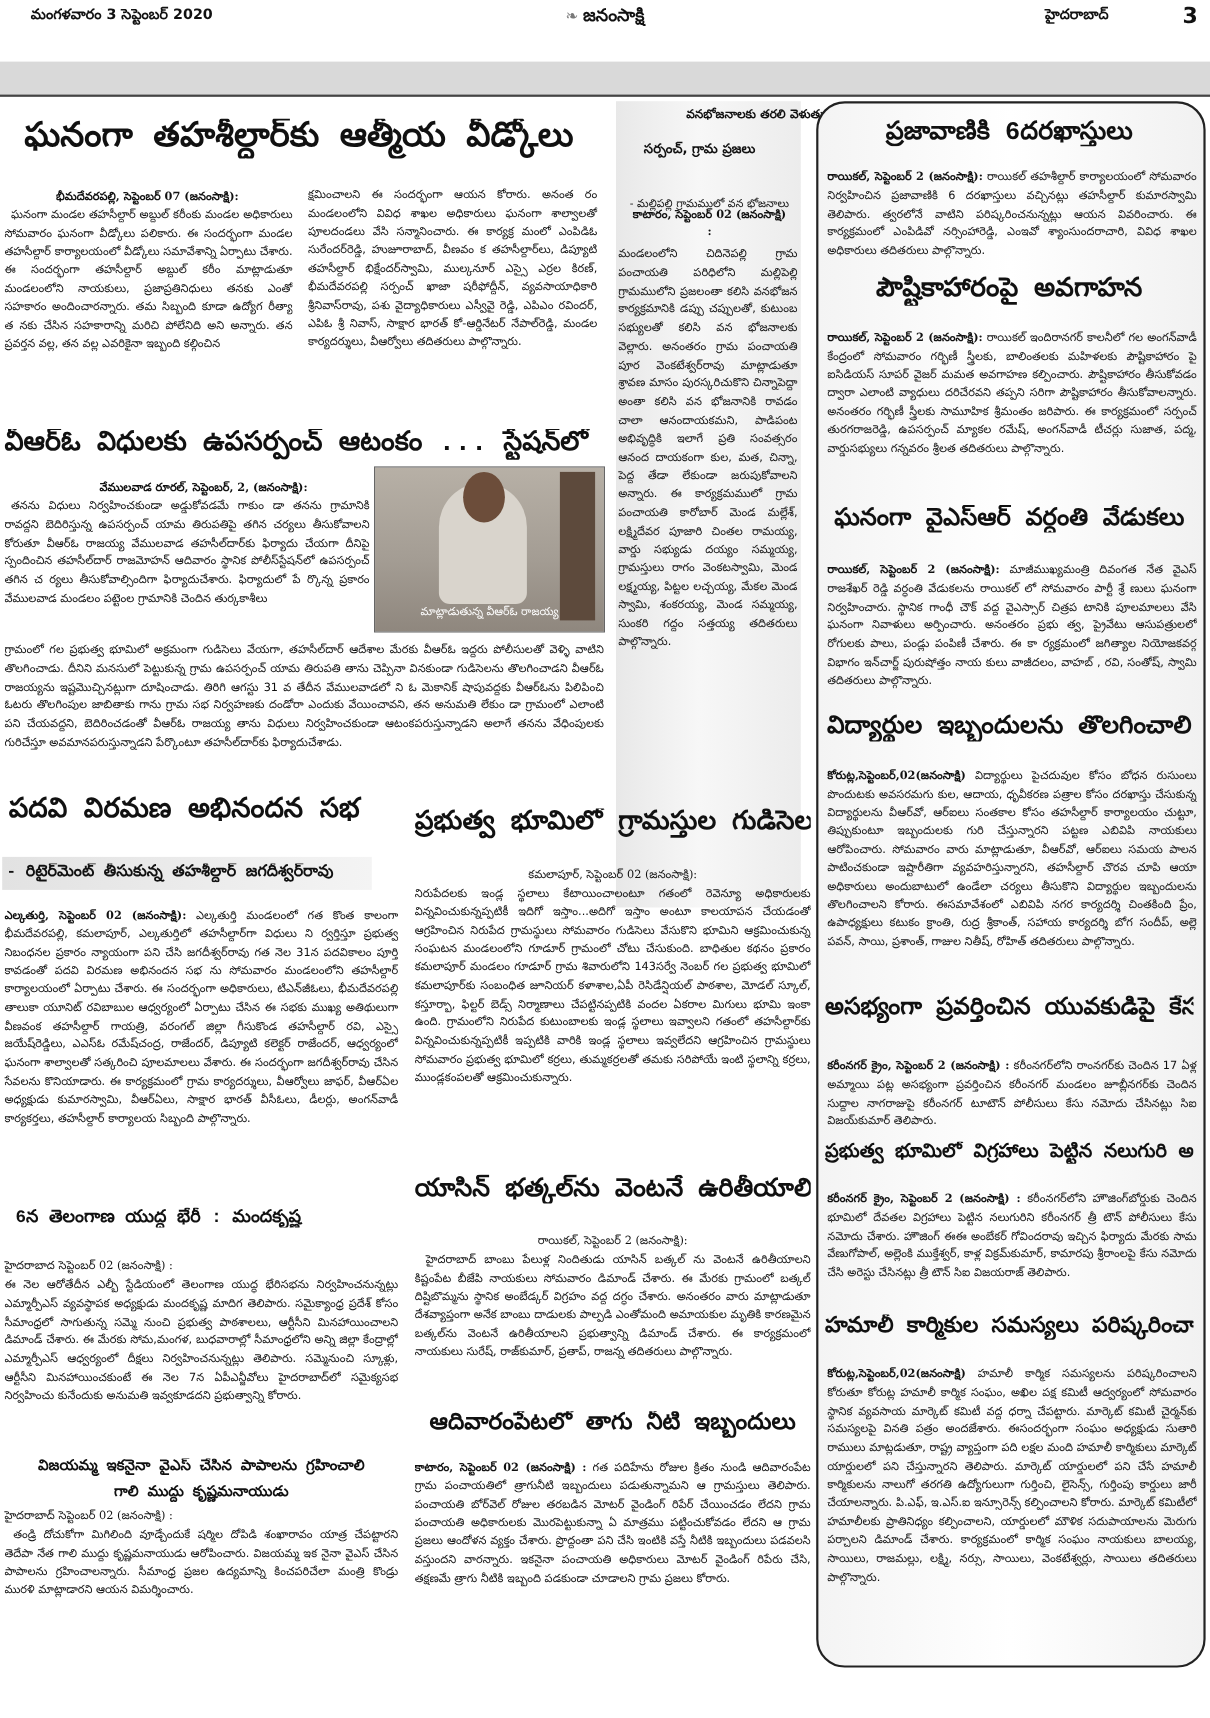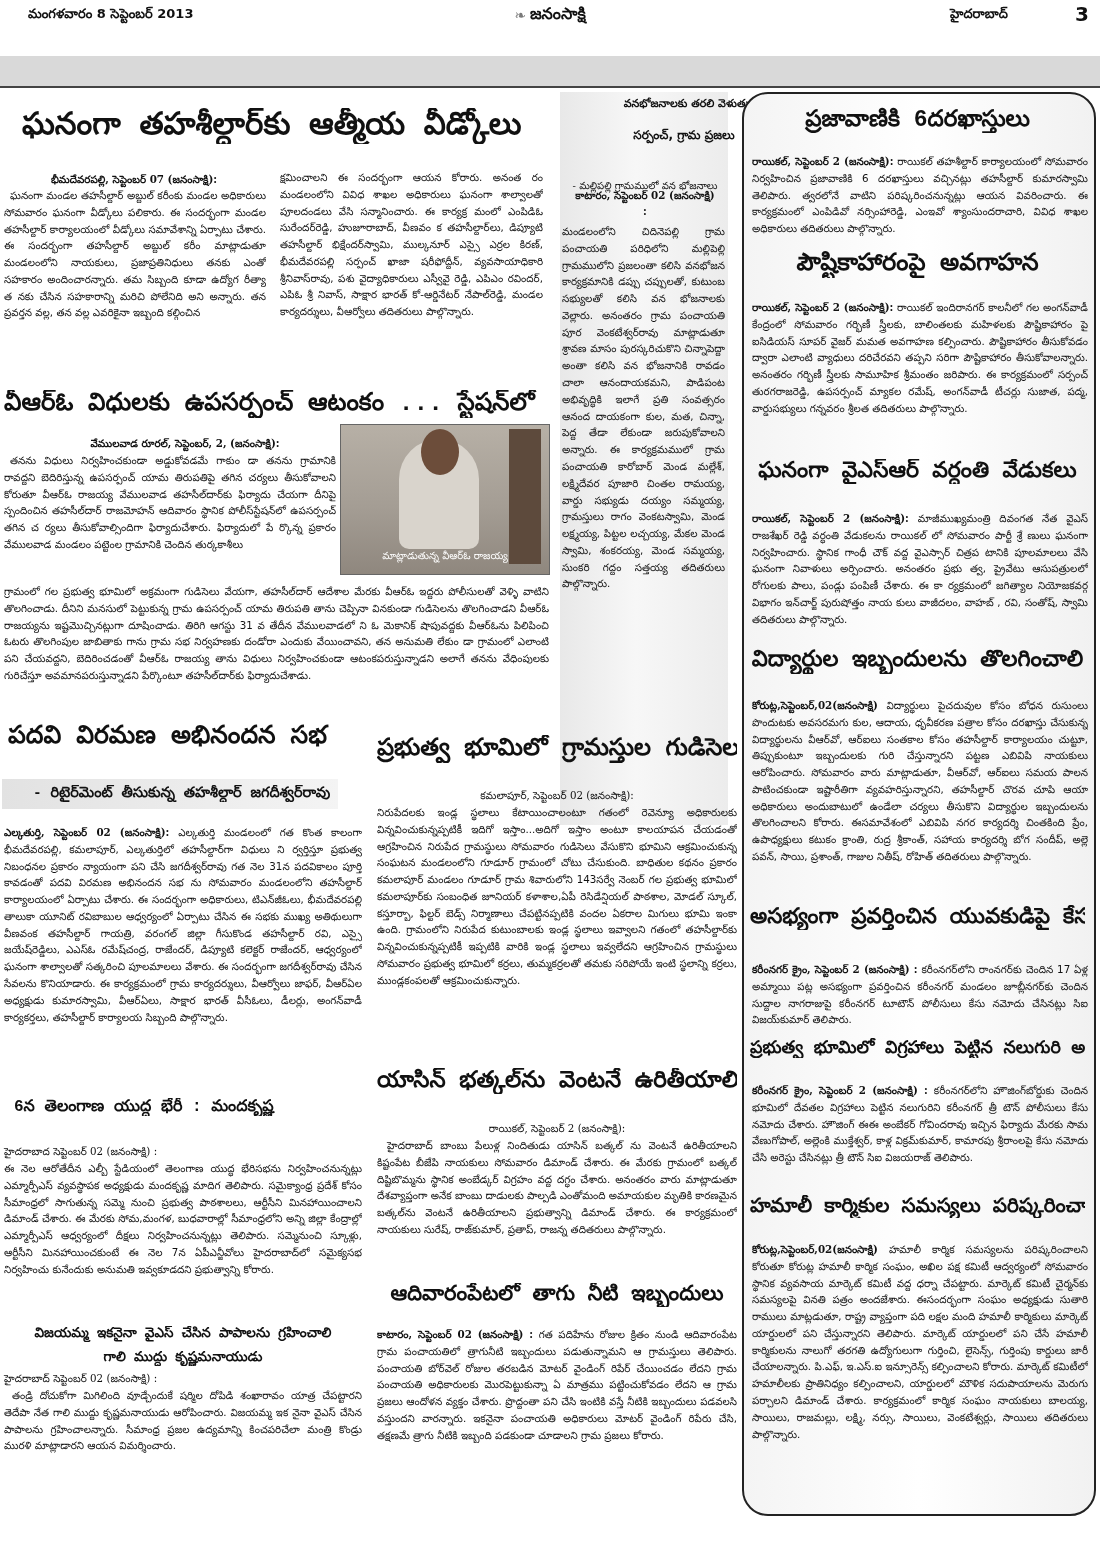--- a/index.html
+++ b/index.html
@@ -21,54 +21,54 @@
   .photo .head{position:absolute;left:80px;top:4px;width:38px;height:46px;border-radius:50%;background:#6c4d3a;}
   .photo .door{position:absolute;right:8px;top:4px;width:32px;height:135px;background:#5d4a3c;}
   .photo .cap{position:absolute;left:0;bottom:10px;width:100%;text-align:center;color:#fff;font-size:10px;}
   .rightbox{left:742px;top:92px;width:350px;height:1420px;border:2px solid #222;border-radius:26px;background:linear-gradient(90deg,#f4f4f4,#fff 50%,#f1f1f1);}
   .subbar{background:linear-gradient(90deg,#e2e2e2,#f4f4f4);}
 </style>
 </head>
 <body>
 
 <div class="abs masthead"></div>
-<div class="abs mh-date">మంగళవారం 8 సెప్టెంబర్ 2013</div>
+<div class="abs mh-date">మంగళవారం 3 సెప్టెంబర్ 2020</div>
 <div class="abs mh-logo">
   <span class="leaf">❧</span>
   <span>జనంసాక్షి</span>
 </div>
 <div class="abs mh-city">హైదరాబాద్</div>
 <div class="abs mh-page">3</div>
 
 <div class="abs hl" style="left:22px;top:108px;width:520px;font-size:31px;">ఘనంగా తహశీల్దార్‌కు ఆత్మీయ వీడ్కోలు</div>
 <div class="abs dl center" style="left:4px;top:173px;width:260px;">భీమదేవరపల్లి, సెప్టెంబర్ 07 (జనంసాక్షి):</div>
 <div class="abs body" style="left:4px;top:187px;width:262px;height:170px;text-indent:6px;">ఘనంగా మండల తహసీల్దార్ అబ్దుల్ కరీంకు మండల అధికారులు సోమవారం ఘనంగా వీడ్కోలు పలికారు. ఈ సందర్భంగా మండల తహసీల్దార్ కార్యాలయంలో వీడ్కోలు సమావేశాన్ని ఏర్పాటు చేశారు. ఈ సందర్భంగా తహసీల్దార్ అబ్దుల్ కరీం మాట్లాడుతూ మండలంలోని నాయకులు, ప్రజాప్రతినిధులు తనకు ఎంతో సహకారం అందించారన్నారు. తమ సిబ్బంది కూడా ఉద్యోగ రీత్యా త నకు చేసిన సహకారాన్ని మరిచి పోలేనిది అని అన్నారు. తన ప్రవర్తన వల్ల, తన వల్ల ఎవరికైనా ఇబ్బంది కల్గించిన</div>
 <div class="abs body" style="left:280px;top:169px;width:263px;height:190px;">క్షమించాలని ఈ సందర్భంగా ఆయన కోరారు. అనంత రం మండలంలోని వివిధ శాఖల అధికారులు ఘనంగా శాల్వాలతో పూలదండలు వేసి సన్మానించారు. ఈ కార్యక్ర మంలో ఎంపిడిఓ సురేందర్‌రెడ్డి, హుజూరాబాద్, వీణవం క తహసీల్దార్‌లు, డిప్యూటి తహసీల్దార్ భిక్షేందర్‌స్వామి, ముల్కనూర్ ఎస్సై ఎర్రల కిరణ్, భీమదేవరపల్లి సర్పంచ్ ఖాజా షరీఫోద్దీన్, వ్యవసాయాధికారి శ్రీనివాస్‌రావు, పశు వైద్యాధికారులు ఎస్వీవై రెడ్డి, ఎపిఎం రవిందర్, ఎపిఓ శ్రీ నివాస్, సాక్షార భారత్ కో-ఆర్డినేటర్ నేపాల్‌రెడ్డి, మండల కార్యదర్శులు, వీఆర్వోలు తదితరులు పాల్గొన్నారు.</div>
 
 <div class="abs graybox" style="left:560px;top:92px;width:168px;height:733px;"></div>
 <div class="abs center" style="left:560px;top:97px;width:168px;font-size:11px;font-weight:bold;margin-left:48px;">వనభోజనాలకు తరలి వెళుతున్న</div>
-<div class="abs center" style="left:560px;top:128px;width:152px;font-size:12px;font-weight:bold;padding-left:48px;">సర్పంచ్, గ్రామ ప్రజలు</div>
+<div class="abs center" style="left:560px;top:128px;width:152px;font-size:12px;font-weight:bold;">సర్పంచ్, గ్రామ ప్రజలు</div>
 <div class="abs center" style="left:570px;top:153px;width:150px;font-size:10px;line-height:1.6;font-family:'DejaVu Serif',serif;margin-top:25px;">- మల్లిపల్లి గ్రామములో వన భోజనాలు</div>
 <div class="abs dl center" style="left:575px;top:187px;width:140px;line-height:1.6;">కాటారం, సెప్టెంబర్ 02 (జనంసాక్షి) :</div>
 <div class="abs body" style="left:562px;top:223px;width:163px;height:598px;">మండలంలోని చిదినెపల్లి గ్రామ పంచాయతి పరిధిలోని మల్లిపెల్లి గ్రామములోని ప్రజలంతా కలిసి వనభోజన కార్యక్రమానికి డప్పు చప్పులతో, కుటుంబ సభ్యులతో కలిసి వన భోజనాలకు వెల్లారు. అనంతరం గ్రామ పంచాయతి పూర వెంకటేశ్వర్‌రావు మాట్లాడుతూ శ్రావణ మాసం పురస్కరిచుకొని చిన్నాపెద్దా అంతా కలిసి వన భోజనానికి రావడం చాలా ఆనందాయకమని, పాడిపంట అభివృద్ధికి ఇలాగే ప్రతి సంవత్సరం ఆనంద దాయకంగా కుల, మత, చిన్నా, పెద్ద తేడా లేకుండా జరుపుకోవాలని అన్నారు. ఈ కార్యక్రమములో గ్రామ పంచాయతి కారోబార్ మెండ మల్లేశ్, లక్ష్మిదేవర పూజారి చింతల రామయ్య, వార్డు సభ్యుడు దయ్యం సమ్మయ్య, గ్రామస్తులు రాగం వెంకటస్వామి, మెండ లక్ష్మయ్య, పిట్టల లచ్చయ్య, మేకల మెండ స్వామి, శంకరయ్య, మెండ సమ్మయ్య, సుంకరి గద్దం సత్తయ్య తదితరులు పాల్గొన్నారు.</div>
 
 <div class="abs hl" style="left:4px;top:390px;width:545px;font-size:24.5px;">వీఆర్ఓ విధులకు ఉపసర్పంచ్ ఆటంకం ... స్టేషన్‌లో ఫిర్యాదు</div>
 <div class="abs dl center" style="left:30px;top:437px;width:310px;">వేములవాడ రూరల్, సెప్టెంబర్, 2, (జనంసాక్షి):</div>
 <div class="abs body" style="left:4px;top:452px;width:332px;height:150px;text-indent:6px;">తనను విధులు నిర్వహించకుండా అడ్డుకోవడమే గాకుం డా తనను గ్రామానికి రావద్దని బెదిరిస్తున్న ఉపసర్పంచ్ యామ తిరుపతిపై తగిన చర్యలు తీసుకోవాలని కోరుతూ వీఆర్ఓ రాజయ్య వేములవాడ తహసీల్‌దార్‌కు ఫిర్యాదు చేయగా దీనిపై స్పందించిన తహసీల్‌దార్ రాజమోహన్ ఆదివారం స్థానిక పోలీస్‌స్టేషన్‌లో ఉపసర్పంచ్ తగిన చ ర్యలు తీసుకోవాల్సిందిగా ఫిర్యాదుచేశారు. ఫిర్యాదులో పే ర్కొన్న ప్రకారం వేములవాడ మండలం పట్టెంల గ్రామానికి చెందిన తుర్కకాశీలు</div>
 <div class="abs photo" style="left:340px;top:424px;width:208px;height:149px;">
   <div class="door"></div>
   <div class="person"></div>
   <div class="head"></div>
   <div class="cap">మాట్లాడుతున్న వీఆర్ఓ రాజయ్య</div>
 </div>
 <div class="abs body" style="left:4px;top:583px;width:545px;height:100px;">గ్రామంలో గల ప్రభుత్వ భూమిలో అక్రమంగా గుడిసెలు వేయగా, తహసీల్‌దార్ ఆదేశాల మేరకు వీఆర్ఓ ఇద్దరు పోలీసులతో వెళ్ళి వాటిని తొలగించాడు. దీనిని మనసులో పెట్టుకున్న గ్రామ ఉపసర్పంచ్ యామ తిరుపతి తాను చెప్పినా వినకుండా గుడిసెలను తొలగించాడని వీఆర్ఓ రాజయ్యను ఇష్టమొచ్చినట్లుగా దూషించాడు. తిరిగి ఆగస్టు 31 వ తేదీన వేములవాడలో ని ఓ మెకానిక్ షాపువద్దకు వీఆర్ఓను పిలిపించి ఓటరు తొలగింపుల జాబితాకు గాను గ్రామ సభ నిర్వహణకు దండోరా ఎందుకు వేయించావని, తన అనుమతి లేకుం డా గ్రామంలో ఎలాంటి పని చేయవద్దని, బెదిరించడంతో వీఆర్ఓ రాజయ్య తాను విధులు నిర్వహించకుండా ఆటంకపరుస్తున్నాడని అలాగే తనను వేధింపులకు గురిచేస్తూ అవమానపరుస్తున్నాడని పేర్కొంటూ తహసీల్‌దార్‌కు ఫిర్యాదుచేశాడు.</div>
 
 <div class="abs hl" style="left:8px;top:723px;width:345px;font-size:25px;">పదవి విరమణ అభినందన సభ</div>
 <div class="abs subbar" style="left:2px;top:779px;width:336px;height:30px;"></div>
-<div class="abs hl" style="left:6px;top:785px;width:330px;font-size:14.5px;margin-left:27px;">- రిటైర్‌మెంట్ తీసుకున్న తహశీల్దార్ జగదీశ్వర్‌రావు</div>
+<div class="abs hl" style="left:6px;top:785px;width:330px;font-size:14.5px;">- రిటైర్‌మెంట్ తీసుకున్న తహశీల్దార్ జగదీశ్వర్‌రావు</div>
 <div class="abs body" style="left:4px;top:824px;width:358px;height:262px;"><span class="dl">ఎల్కతుర్తి, సెప్టెంబర్ 02 (జనంసాక్షి):</span> <span>ఎల్కతుర్తి మండలంలో గత కొంత కాలంగా భీమదేవరపల్లి, కమలాపూర్, ఎల్కతుర్తిలో తహసీల్దార్‌గా విధులు ని ర్వర్తిస్తూ ప్రభుత్వ నిబంధనల ప్రకారం న్యాయంగా పని చేసి జగదీశ్వర్‌రావు గత నెల 31న పదవికాలం పూర్తి కావడంతో పదవి విరమణ అభినందన సభ ను సోమవారం మండలంలోని తహసీల్దార్ కార్యాలయంలో ఏర్పాటు చేశారు. ఈ సందర్భంగా అధికారులు, టిఎన్‌జీఓలు, భీమదేవరపల్లి తాలుకా యూనిట్ రవిబాబుల ఆధ్వర్యంలో ఏర్పాటు చేసిన ఈ సభకు ముఖ్య అతిథులుగా వీణవంక తహసీల్దార్ గాయత్రి, వరంగల్ జిల్లా గీసుకొండ తహసీల్దార్ రవి, ఎస్సై జయేష్‌రెడ్డిలు, ఎఎస్ఓ రమేష్‌చంద్ర, రాజేందర్, డిప్యూటి కలెక్టర్ రాజేందర్, ఆధ్వర్యంలో ఘనంగా శాల్వాలతో సత్కరించి పూలమాలలు వేశారు. ఈ సందర్భంగా జగదీశ్వర్‌రావు చేసిన సేవలను కొనియాడారు. ఈ కార్యక్రమంలో గ్రామ కార్యదర్శులు, వీఆర్వోలు జాఫర్, వీఆర్ఏల అధ్యక్షుడు కుమారస్వామి, వీఆర్ఏలు, సాక్షార భారత్ వీసీఓలు, డీలర్లు, అంగన్‌వాడీ కార్యకర్తలు, తహసీల్దార్ కార్యాలయ సిబ్బంది పాల్గొన్నారు.</span></div>
 
 <div class="abs hl" style="left:14px;top:1098px;width:345px;font-size:16px;">6న తెలంగాణ యుద్ధ భేరీ : మందకృష్ణ</div>
 <div class="abs dl" style="left:4px;top:1145px;width:350px;font-weight:normal;">హైదరాబాద సెప్టెంబర్ 02 (జనంసాక్షి) :</div>
 <div class="abs body" style="left:4px;top:1160px;width:358px;height:160px;">ఈ నెల ఆరోతేదీన ఎల్బీ స్టేడియంలో తెలంగాణ యుద్ధ భేరిసభను నిర్వహించనున్నట్లు ఎమ్మార్పీఎస్ వ్యవస్థాపక అధ్యక్షుడు మందకృష్ణ మాదిగ తెలిపారు. సమైక్యాంధ్ర ప్రదేశ్ కోసం సీమాంధ్రలో సాగుతున్న సమ్మె నుంచి ప్రభుత్వ పాఠశాలలు, ఆర్టీసీని మినహాయించాలని డిమాండ్ చేశారు. ఈ మేరకు సోమ,మంగళ, బుధవారాల్లో సీమాంధ్రలోని అన్ని జిల్లా కేంద్రాల్లో ఎమ్మార్పీఎస్ ఆధ్వర్యంలో దీక్షలు నిర్వహించనున్నట్లు తెలిపారు. సమ్మెనుంచి స్కూళ్లు, ఆర్టీసీని మినహాయించకుంటే ఈ నెల 7న ఏపీఎన్జీవోలు హైదరాబాద్‌లో సమైక్యసభ నిర్వహించు కునేందుకు అనుమతి ఇవ్వకూడదని ప్రభుత్వాన్ని కోరారు.</div>
 
 <div class="abs hl center" style="left:4px;top:1326px;width:358px;font-size:13.5px;">విజయమ్మ ఇకనైనా వైఎస్ చేసిన పాపాలను గ్రహించాలి</div>
 <div class="abs hl center" style="left:4px;top:1350px;width:358px;font-size:13.5px;">గాలి ముద్దు కృష్ణమనాయుడు</div>
 <div class="abs dl" style="left:4px;top:1372px;width:350px;font-weight:normal;">హైదరాబాద్ సెప్టెంబర్ 02 (జనంసాక్షి) :</div>
 <div class="abs body" style="left:4px;top:1387px;width:358px;height:90px;text-indent:8px;">తండ్రి దోచుకోగా మిగిలింది వూడ్చేందుకే షర్మిల దోపిడి శంఖారావం యాత్ర చేపట్టారని తెదేపా నేత గాలి ముద్దు కృష్ణమనాయుడు ఆరోపించారు. విజయమ్మ ఇక నైనా వైఎస్ చేసిన పాపాలను గ్రహించాలన్నారు. సీమాంధ్ర ప్రజల ఉద్యమాన్ని కించపరిచేలా మంత్రి కొండ్రు మురళి మాట్లాడారని ఆయన విమర్శించారు.</div>

